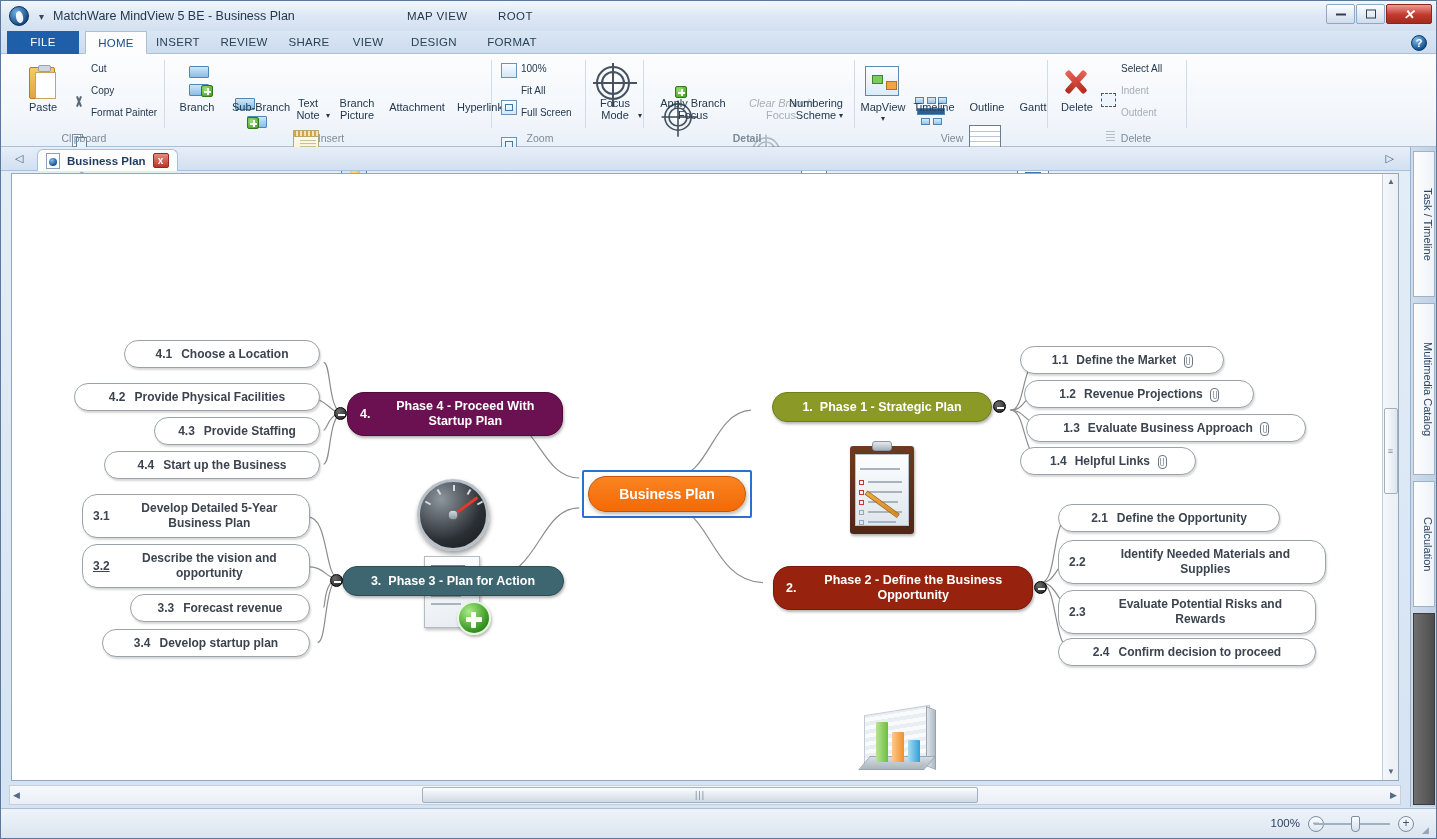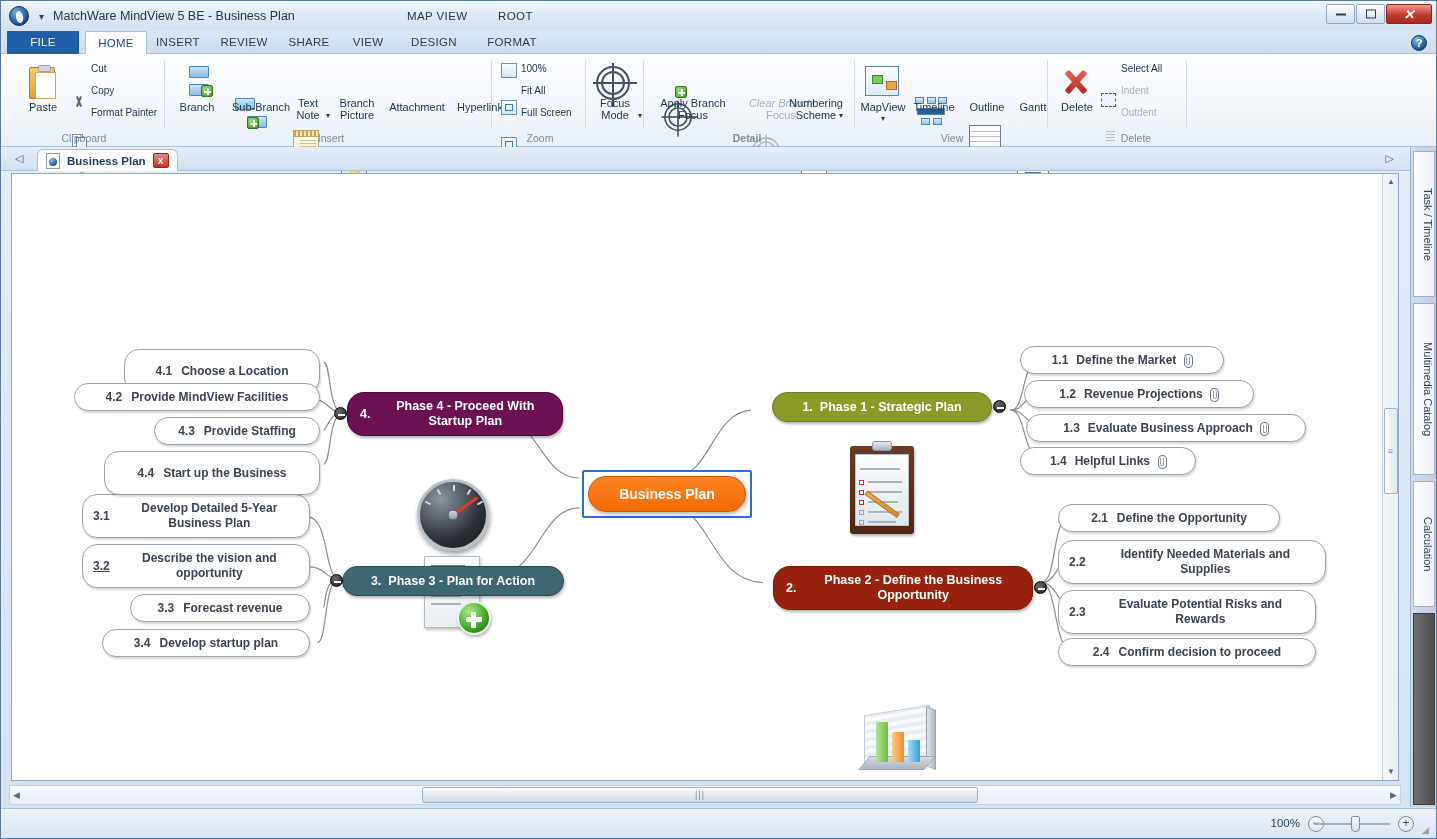--- a/index.html
+++ b/index.html
@@ -939,33 +939,33 @@
         <span class="num" style="margin-right:9px;">3.4</span>
         <span>Develop startup plan</span>
       </div>
 
       <div class="node main-node" style="left:335px; top:218px; width:216px; height:44px; background:#6b1050; border:1px solid #51093c;">
         <span class="num" style="margin-right:10px; align-self:center;">4.</span>
         <span>Phase 4 - Proceed With Startup Plan</span>
       </div>
       <div class="collapse-dot" style="left:322px; top:233px;"></div>
 
-      <div class="node sub-node" style="left:112px; top:175px; width:196px; height:44px;text-align:right;">
+      <div class="node sub-node" style="left:112px; top:166px; width:196px; height:28px;text-align:right;">
         <span class="num" style="margin-right:9px;">4.1</span>
         <span>Choose a Location</span>
       </div>
       <div class="node sub-node" style="left:62px; top:209px; width:246px; height:28px;">
         <span class="num" style="margin-right:9px;text-align:right;">4.2</span>
-        <span>Provide MindView Facilities</span>
+        <span>Provide Physical Facilities</span>
       </div>
       <div class="node sub-node" style="left:142px; top:243px; width:166px; height:28px;">
         <span class="num" style="margin-right:9px;">4.3</span>
         <span>Provide Staffing</span>
       </div>
-      <div class="node sub-node" style="left:92px; top:277px; width:216px; height:44px;">
+      <div class="node sub-node" style="left:92px; top:277px; width:216px; height:28px;">
         <span class="num" style="margin-right:9px;">4.4</span>
         <span>Start up the Business</span>
       </div>
     </div>
 
     <div class="vscroll">
       <div class="sbtn" style="top:1px;">▲</div>
       <div class="vthumb" style="top:234px; height:86px;">
         <span class="grip">≡</span>
       </div>

